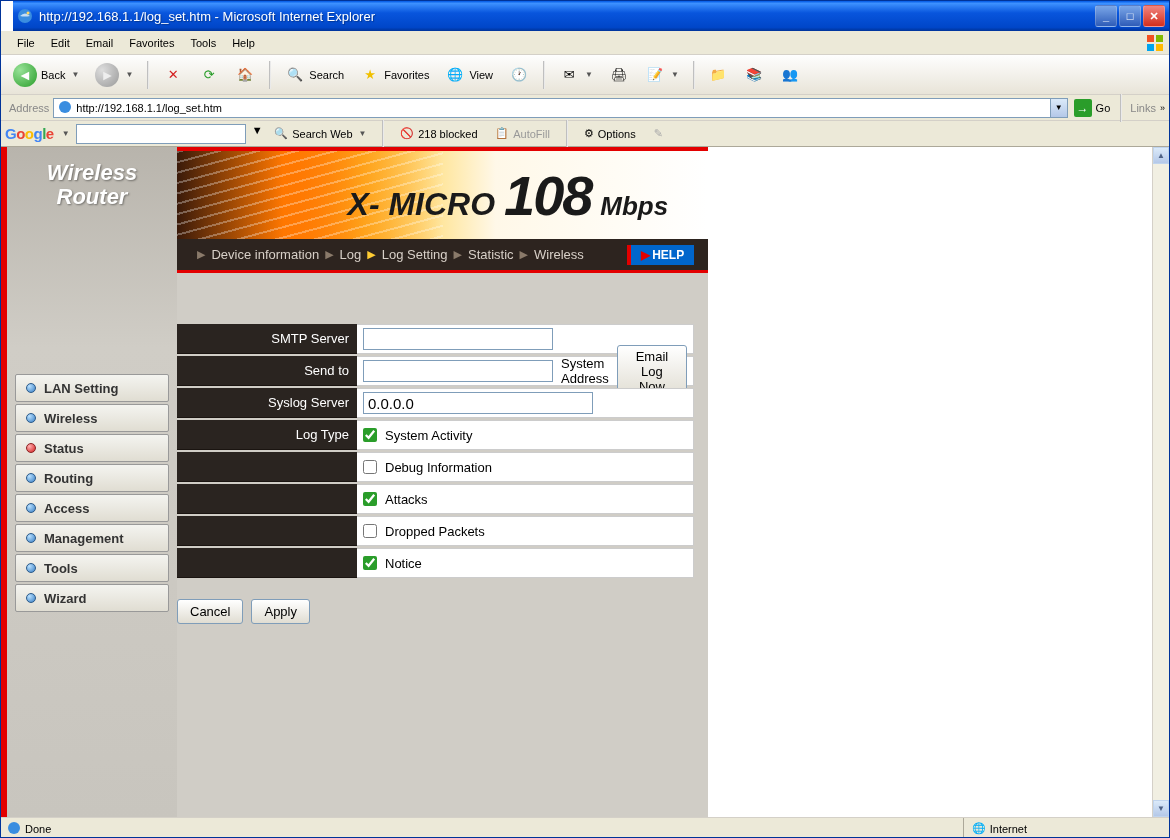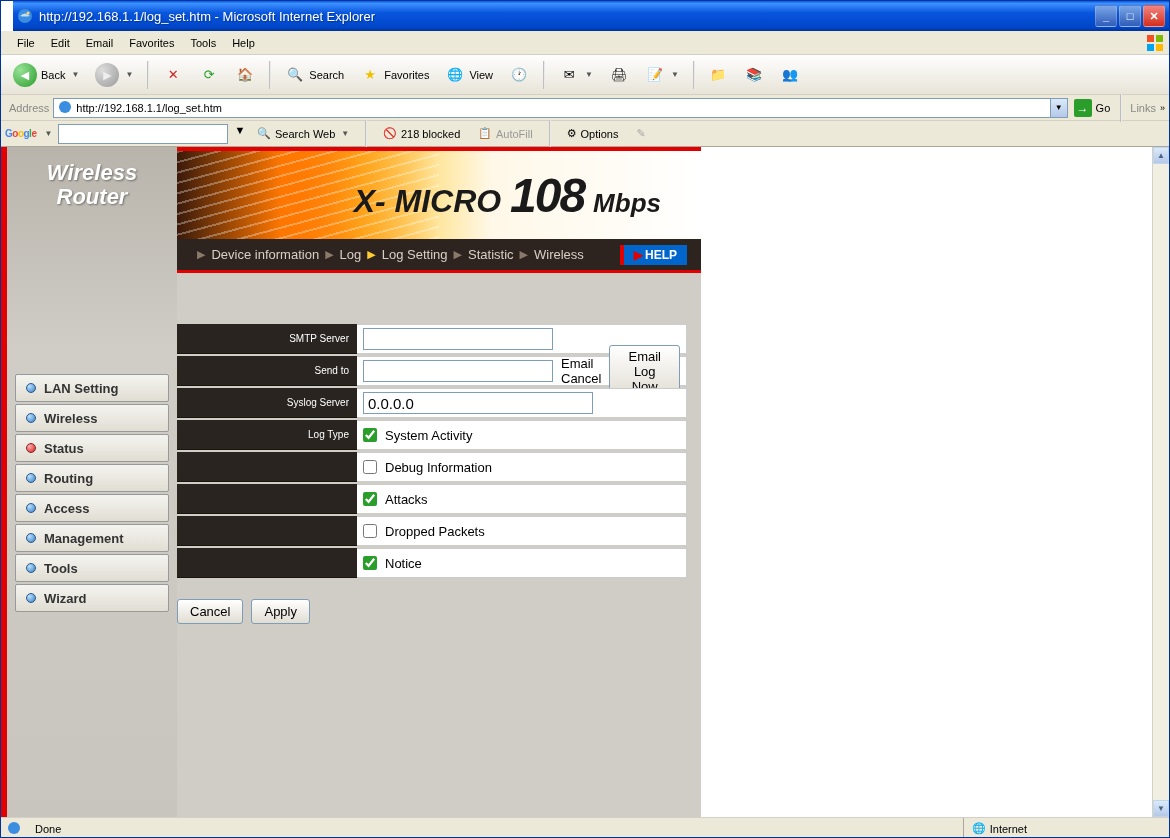--- a/index.html
+++ b/index.html
@@ -28,21 +28,21 @@
 .tsep { width: 2px; height: 28px; background: linear-gradient(to right, #aaa, #fff); margin: 0 4px; }
 
 .addressbar { height: 26px; background: #ece9d8; display: flex; align-items: center; padding: 0 4px; border-bottom: 1px solid #d4d0c8; gap: 0; }
 .addressbar .lbl { color: #888; padding: 0 4px; }
 .addressbar .addr-input { flex: 1; height: 20px; border: 1px solid #7f9db9; background: #fff; padding: 0 4px; display: flex; align-items: center; gap: 4px; }
 .addressbar .addr-drop { width: 17px; height: 20px; background: linear-gradient(to bottom, #dbeaf9, #b4c8e8); border: 1px solid #7f9db9; border-left: none; display: flex; align-items: center; justify-content: center; font-size: 8px; }
 .gobtn { display: flex; align-items: center; gap: 4px; padding: 2px 6px; }
 .gobtn .goicon { width: 18px; height: 18px; background: #2a9d2a; color: #fff; display: flex; align-items: center; justify-content: center; font-size: 12px; border-radius: 2px; }
 
 .googlebar { height: 26px; background: #ece9d8; display: flex; align-items: center; padding: 0 4px; border-bottom: 1px solid #aca899; gap: 6px; }
-.googlebar .glogo { font-weight: bold; font-size: 10px; letter-spacing: -0.5px; }
+.googlebar .glogo { font-weight: bold; font-size: 15px; letter-spacing: -0.5px; }
 .googlebar .ginput { width: 170px; height: 20px; border: 1px solid #7f9db9; background: #fff; }
 .gbtn { display: flex; align-items: center; gap: 4px; padding: 2px 6px; font-size: 11px; }
 
 
 .content { height: 670px; background: #fff; position: relative; display: flex; }
 .scrollbar-v { width: 17px; background: #f1efe2; border-left: 1px solid #d4d0c8; display: flex; flex-direction: column; }
 .sb-btn { height: 17px; background: linear-gradient(to bottom, #dbeaf9, #b4c8e8); border: 1px solid #c0d4ed; display: flex; align-items: center; justify-content: center; font-size: 8px; color: #4d6185; }
 .sb-track { flex: 1; }
 
 .page { flex: 1; display: flex; background: #fff; overflow: hidden; }
@@ -54,40 +54,40 @@
 .nav-gap { height: 145px; }
 .navlist { padding: 0 8px; }
 .navbtn { height: 28px; background: linear-gradient(to bottom, #f4f4f0, #e0ddd2); border: 1px solid #999; border-radius: 2px; margin-bottom: 2px; display: flex; align-items: center; padding: 0 10px; gap: 8px; font-size: 13px; color: #333; cursor: pointer; font-weight: bold; }
 .navbtn .bullet { width: 10px; height: 10px; border-radius: 50%; background: radial-gradient(circle at 30% 30%, #b8e0ff, #3a7fc4); border: 1px solid #2a5a8a; }
 .navbtn.active .bullet { background: radial-gradient(circle at 30% 30%, #ffb0b0, #d42020); border: 1px solid #8a2020; }
 
 .main { flex: 1; background: #d0cdc6; display: flex; flex-direction: column; }
 .banner { height: 92px; background: linear-gradient(to right, #4a2410 0%, #ff6600 15%, #ffcc33 35%, #fff8e8 60%, #ffffff 100%); border-top: 4px solid #e30000; position: relative; overflow: hidden; display: flex; align-items: center; justify-content: flex-end; padding-right: 40px; }
 .banner-stripes { position: absolute; left: 0; top: 0; width: 50%; height: 100%; background: repeating-linear-gradient(165deg, rgba(255,255,255,0.3) 0px, rgba(255,255,255,0.3) 2px, transparent 2px, transparent 10px), linear-gradient(to right, #3a1a0a, #ff7700 40%, transparent); }
 .banner-text { font-family: Arial Black, Arial, sans-serif; font-weight: 900; font-style: italic; font-size: 32px; color: #1a1a1a; position: relative; white-space: nowrap; }
-.banner-text .big { font-size: 48px; letter-spacing: -2px; }
+.banner-text .big { font-size: 56px; letter-spacing: -2px; }
 .banner-text .mbps { font-size: 26px; }
 
 .subnav { height: 34px; background: #2d241f; border-bottom: 3px solid #e30000; display: flex; align-items: center; padding: 0 14px; color: #d8d0c8; font-size: 13px; }
 .subnav .arrow { color: #8a7a6a; margin: 0 6px; font-size: 11px; }
 .subnav .arrow.active { color: #ffcc33; }
 .subnav .snitem { cursor: pointer; }
 .subnav .help { margin-left: auto; background: #0066cc; color: #fff; font-weight: bold; padding: 3px 10px; font-size: 12px; border-left: 4px solid #e30000; }
 
 .form-area { padding: 50px 14px 20px 0; }
 .form-row { display: flex; align-items: center; height: 32px; }
-.form-row .flabel { width: 180px; background: #2a2420; color: #fff; text-align: right; padding: 0 8px; height: 30px; line-height: 30px; font-size: 10px; border-bottom: 1px solid #1a1410; }
+.form-row .flabel { width: 180px; background: #2a2420; color: #fff; text-align: right; padding: 0 8px; height: 30px; line-height: 30px; font-size: 13px; border-bottom: 1px solid #1a1410; }
 .form-row .fcontent { flex: 1; background: #fff; height: 30px; display: flex; align-items: center; padding: 0 6px; gap: 8px; border: 1px solid #ccc; border-left: none; font-size: 13px; }
 .form-row .fcontent input[type=text] { height: 22px; border: 1px solid #7f9db9; padding: 0 4px; font-size: 15px; }
 .form-row .fcontent input[type=checkbox] { accent-color: #2a9d2a; width: 14px; height: 14px; }
 .emailbtn { background: linear-gradient(to bottom, #fff, #e0ddd2); border: 1px solid #7f9db9; padding: 3px 18px; font-size: 13px; border-radius: 3px; cursor: pointer; }
 .action-btns { margin-top: 20px; padding-left: 0; display: flex; gap: 8px; }
 .abtn { background: linear-gradient(to bottom, #fff, #e0ddd2); border: 1px solid #7f9db9; padding: 4px 12px; font-size: 13px; border-radius: 3px; cursor: pointer; }
 
-.statusbar { height: 22px; background: #ece9d8; border-top: 1px solid #d4d0c8; display: flex; align-items: center; padding: 0 6px; font-size: 11px; gap: 14px; }
+.statusbar { height: 22px; background: #ece9d8; border-top: 1px solid #d4d0c8; display: flex; align-items: center; padding: 0 6px; font-size: 11px; gap: 4px; }
 .statusbar .spacer { flex: 1; }
 .statusbar .zone { display: flex; align-items: center; gap: 4px; border-left: 1px solid #aca899; padding-left: 8px; height: 100%; width: 200px; }
 </style>
 </head>
 <body>
 
 <div class="titlebar">
   <span class="ie-icon">
     <svg width="16" height="16" viewBox="0 0 16 16">
         <circle cx="8" cy="8" r="7" fill="#3a8de0"></circle>
@@ -301,21 +301,21 @@
         <div class="form-row">
           <div class="flabel">SMTP Server</div>
           <div class="fcontent">
               <input type="text" style="width: 190px;" value="">
             </div>
         </div>
         <div class="form-row">
           <div class="flabel">Send to</div>
           <div class="fcontent">
             <input type="text" style="width: 190px;" value="">
-            <span>Email Cancel</span>
+            <span>System Address</span>
             <button class="emailbtn">Email Log Now</button>
           </div>
         </div>
         <div class="form-row">
           <div class="flabel">Syslog Server</div>
           <div class="fcontent">
               <input type="text" style="width: 230px;" value="0.0.0.0">
             </div>
         </div>
         <div class="form-row">

